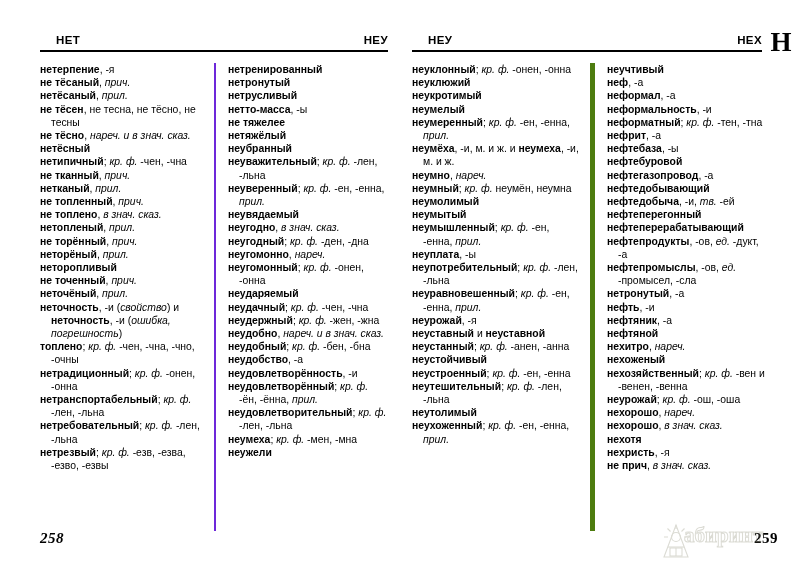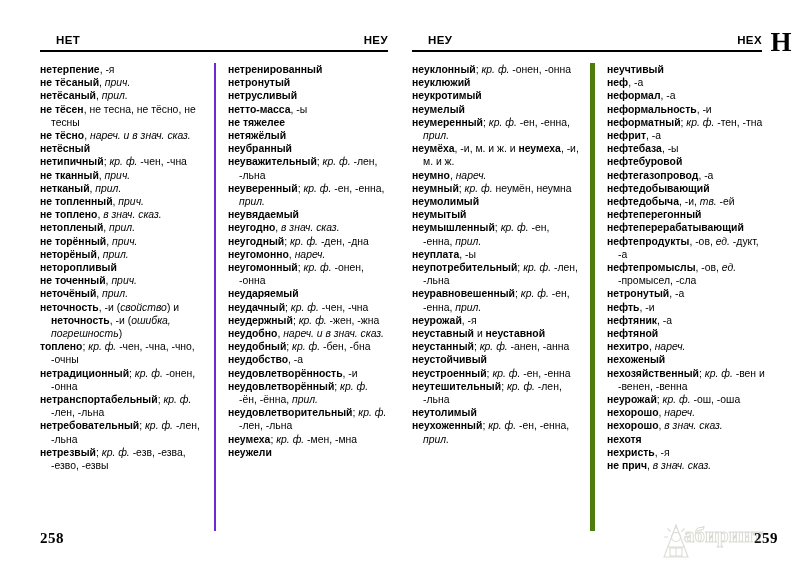--- a/index.html
+++ b/index.html
@@ -94,21 +94,21 @@
 
   
   .folio {
     position: absolute;
     bottom: 22px;
     font-family: "Liberation Serif", serif;
     font-weight: bold;
     font-size: 15px;
     letter-spacing: 0.5px;
   }
-  .folio-left { left: 40px; }
+  .folio-left { left: 40px; font-style: italic; }
   .folio-right { right: 22px; }
 
   
   .watermark {
     position: absolute;
     right: 10px;
     bottom: 6px;
     width: 140px;
     height: 46px;
     opacity: 0.30;

